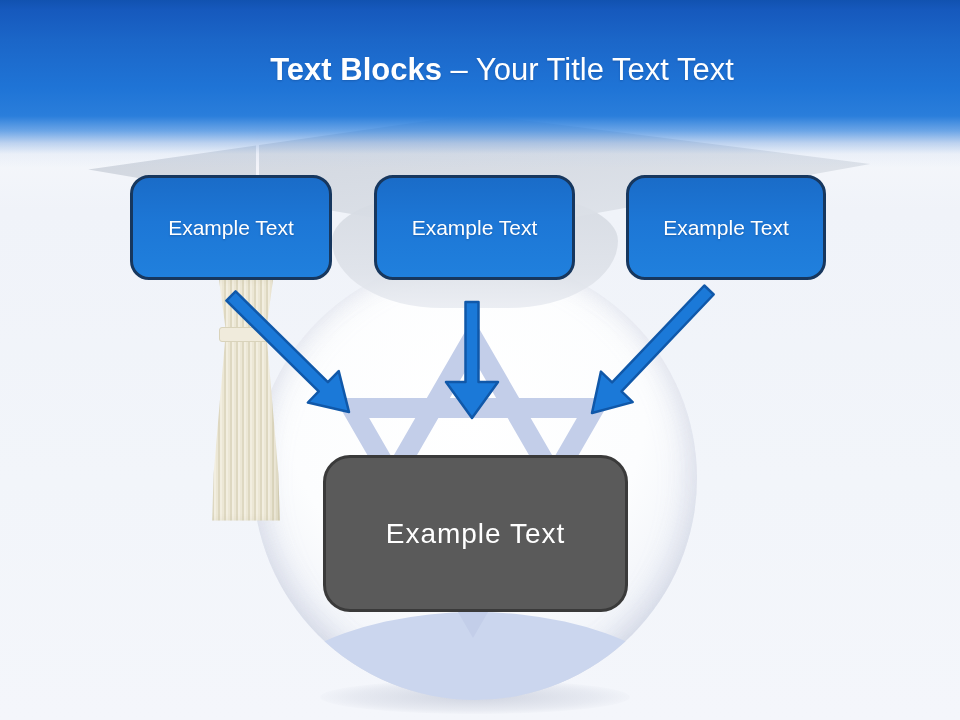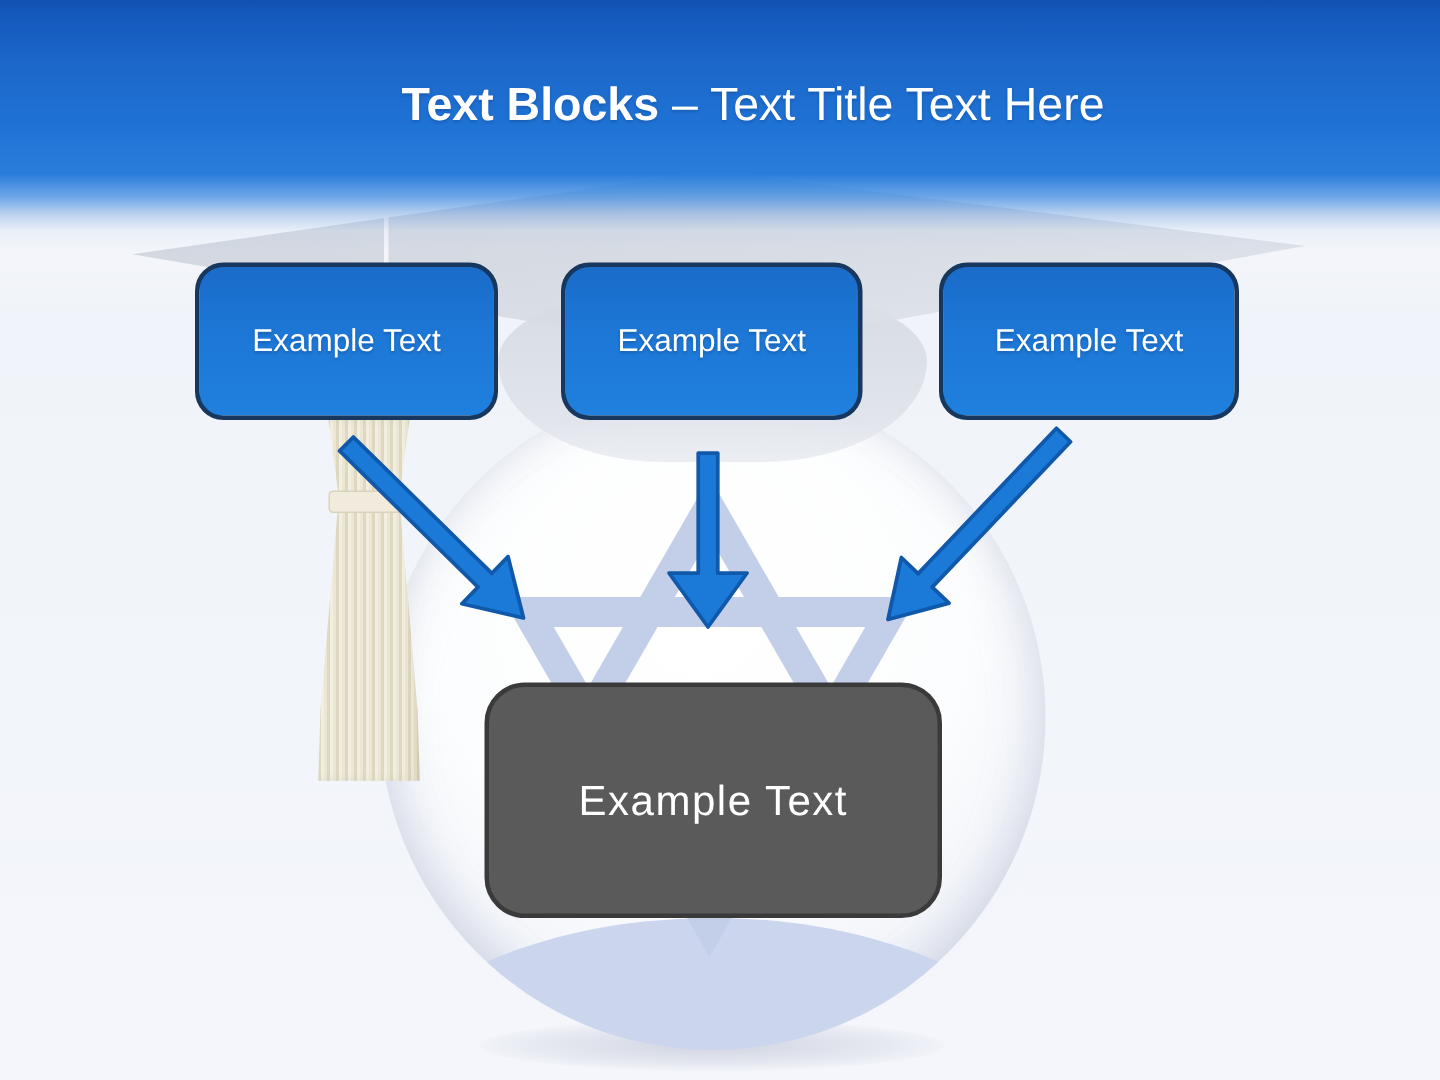--- a/index.html
+++ b/index.html
@@ -103,21 +103,21 @@
   <div class="cap-board"></div>
   <div class="tassel-cord"></div>
   <div class="tassel">
     <div class="tassel-body"></div>
     <div class="tassel-band"></div>
   </div>
 
   <div class="header"></div>
   <div class="title">
     <span class="b">Text Blocks</span>
-    <span>– Text Title Text Here</span>
+    <span>– Your Title Text Text</span>
   </div>
 
   <div class="block block1">
     <span>Example Text</span>
   </div>
   <div class="block block2">
     <span>Example Text</span>
   </div>
   <div class="block block3">
     <span>Example Text</span>

